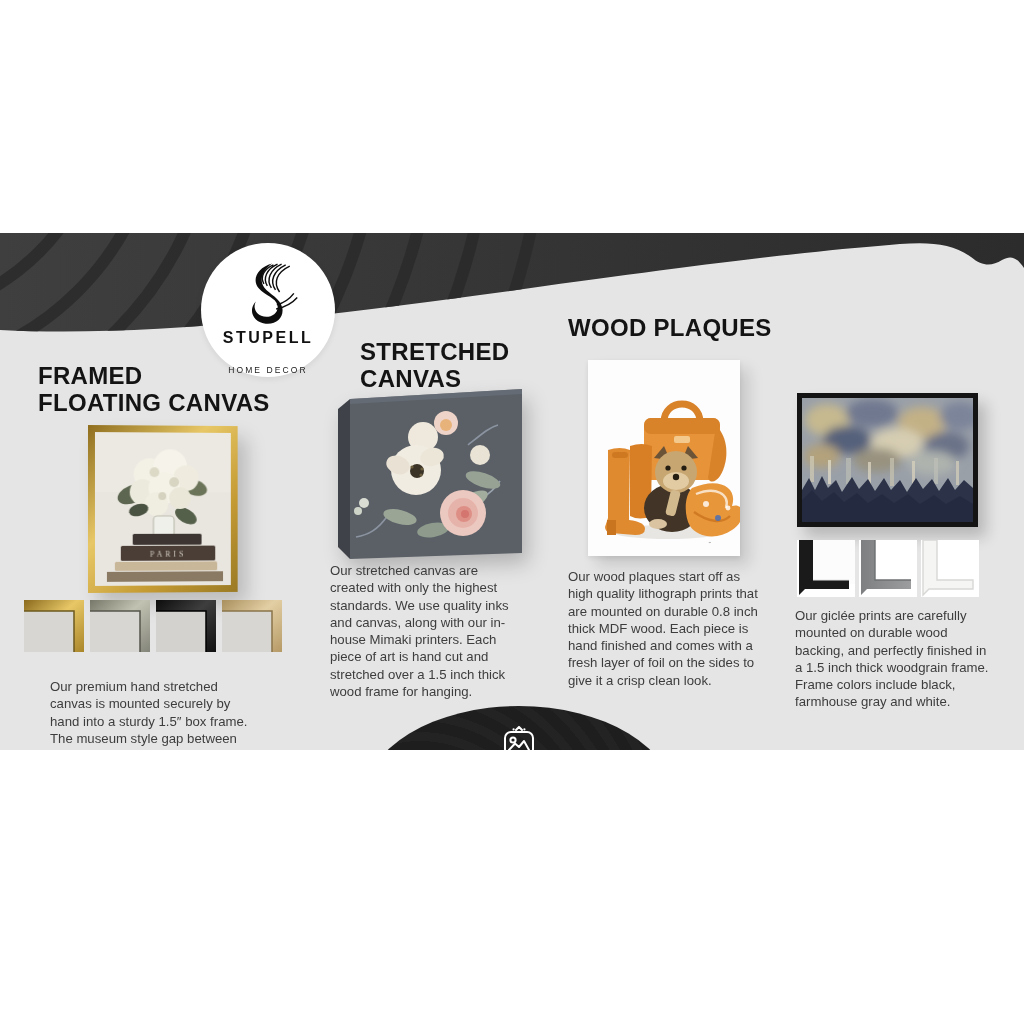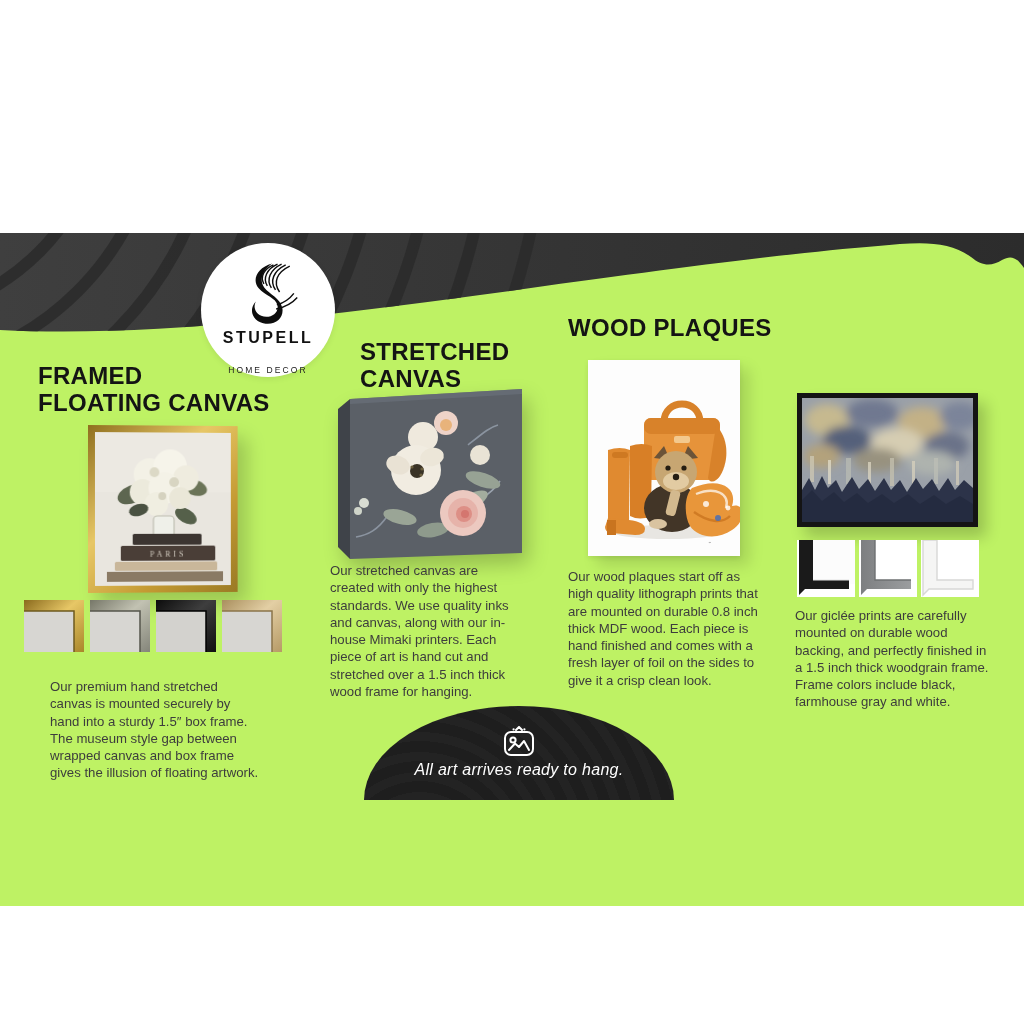--- a/index.html
+++ b/index.html
@@ -1,18 +1,18 @@
 <!DOCTYPE html>
 <html><head>
 <meta charset="utf-8">
 <style>
   html,body{margin:0;padding:0;background:#fff;}
   .page{position:relative;width:1024px;height:1024px;background:#ffffff;overflow:hidden;
         font-family:"Liberation Sans","DejaVu Sans",sans-serif;}
-  .band{position:absolute;left:0;top:233px;width:1024px;height:673px;background:#bef264;overflow:hidden;}
+  .band{position:absolute;left:0;top:233px;width:1024px;height:517px;background:#e5e5e5;overflow:hidden;}
   .abs{position:absolute;}
   
   .logo-circle{position:absolute;left:201px;top:10px;width:134px;height:134px;border-radius:50%;
                background:#fff;z-index:5;display:flex;flex-direction:column;align-items:center;
                box-shadow:0 2px 6px rgba(0,0,0,.08);}
   .brand-name{margin-top:86px;font-size:16px;font-weight:600;letter-spacing:2.5px;color:#111;}
   .brand-tagline{font-size:8.5px;font-weight:500;letter-spacing:2.1px;color:#222;margin-top:18px;}
   .logo-s{position:absolute;left:33px;top:12px;width:68px;height:74px;}
   
   .hdr{position:absolute;z-index:4;font-weight:800;color:#141414;font-size:24px;line-height:27px;letter-spacing:.3px;}

